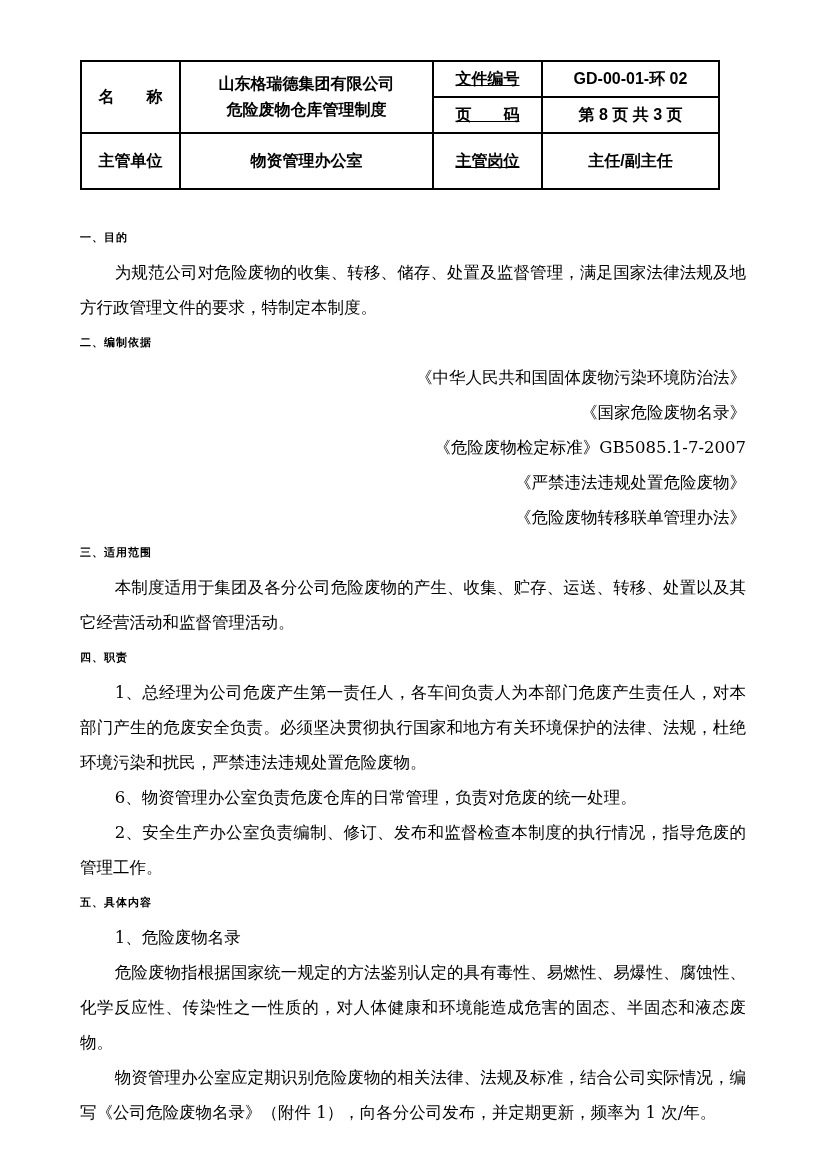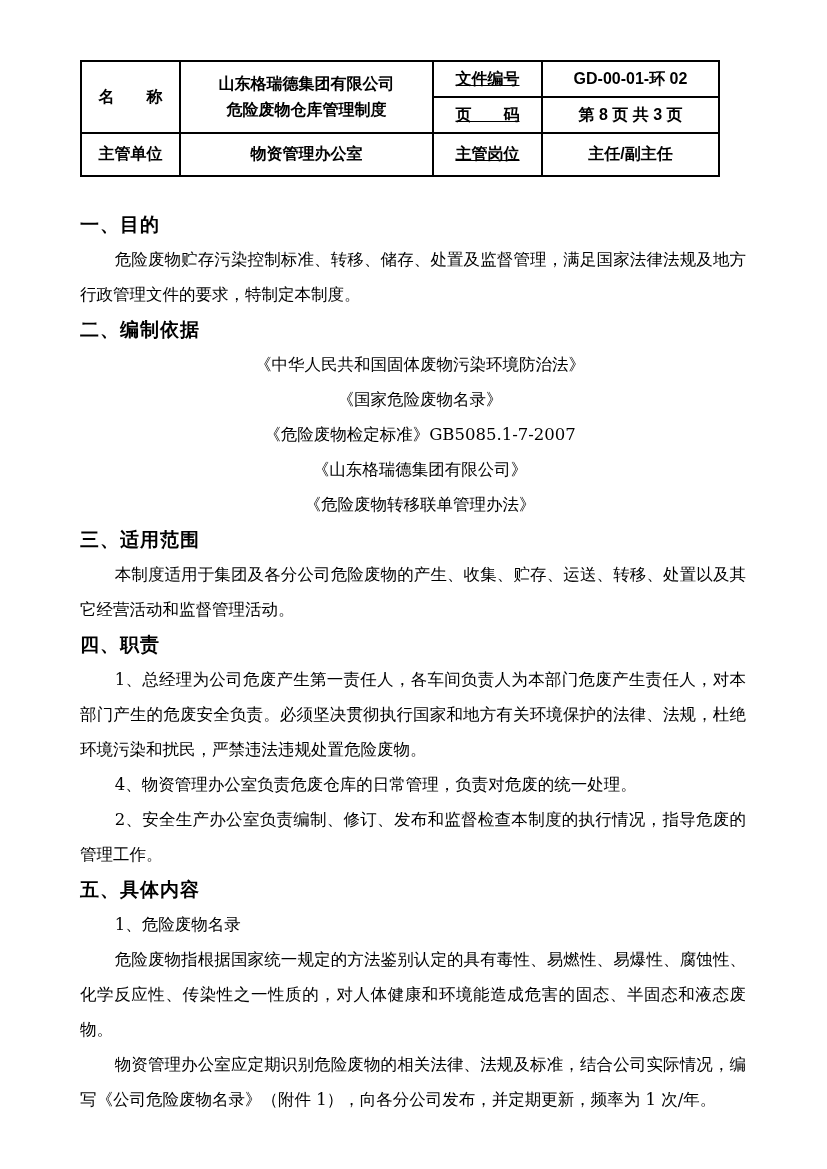--- a/index.html
+++ b/index.html
@@ -31,45 +31,45 @@
     font-size: 16px;
     padding: 0 2px;
     overflow: hidden;
     white-space: nowrap;
   }
   .col-label1 { width: 99px; }
   .col-value1 { width: 253px; }
   .col-label2 { width: 109px; text-decoration: underline; }
   .col-value2 { width: 177px; }
   tr.hrow-sub  { height: 36px; }
-  tr.hrow-last { height: 43px; }
+  tr.hrow-last { height: 56px; }
   .name-value-line { display: block; line-height: 26px; text-align: center; }
   
   .doc-body {
     margin-top: 30px;
     width: 666px;
     font-size: 16.5px;
     line-height: 35px;
   }
   .sec-heading {
     font-family: "Liberation Sans", sans-serif;
     font-weight: bold;
-    font-size: 19px;
+    font-size: 11px;
     line-height: 35px;
     margin: 0;
     letter-spacing: 1px;
   }
   p.para {
     margin: 0;
     text-align: justify;
     text-indent: 2.1em;
   }
   p.ref {
     margin: 0;
-    text-align: center;
+    text-align: right;
     text-indent: 0;
     padding-left: 14px;
   }
 </style>
 </head>
 <body>
 
 <div class="page">
 
   <table class="header-table">
@@ -92,35 +92,35 @@
       <td class="col-value1">物资管理办公室</td>
       <td class="col-label2">主管岗位</td>
       <td class="col-value2">主任/副主任</td>
     </tr>
   </tbody>
     </table>
 
   <div class="doc-body">
 
     <h2 class="sec-heading">一、目的</h2>
-    <p class="para">危险废物贮存污染控制标准、转移、储存、处置及监督管理，满足国家法律法规及地方行政管理文件的要求，特制定本制度。</p>
+    <p class="para">为规范公司对危险废物的收集、转移、储存、处置及监督管理，满足国家法律法规及地方行政管理文件的要求，特制定本制度。</p>
 
     <h2 class="sec-heading">二、编制依据</h2>
     <p class="ref">《中华人民共和国固体废物污染环境防治法》</p>
     <p class="ref">《国家危险废物名录》</p>
     <p class="ref">《危险废物检定标准》GB5085.1-7-2007</p>
-    <p class="ref">《山东格瑞德集团有限公司》</p>
+    <p class="ref">《严禁违法违规处置危险废物》</p>
     <p class="ref">《危险废物转移联单管理办法》</p>
 
     <h2 class="sec-heading">三、适用范围</h2>
     <p class="para">本制度适用于集团及各分公司危险废物的产生、收集、贮存、运送、转移、处置以及其它经营活动和监督管理活动。</p>
 
     <h2 class="sec-heading">四、职责</h2>
     <p class="para">1、总经理为公司危废产生第一责任人，各车间负责人为本部门危废产生责任人，对本部门产生的危废安全负责。必须坚决贯彻执行国家和地方有关环境保护的法律、法规，杜绝环境污染和扰民，严禁违法违规处置危险废物。</p>
-    <p class="para">4、物资管理办公室负责危废仓库的日常管理，负责对危废的统一处理。</p>
+    <p class="para">6、物资管理办公室负责危废仓库的日常管理，负责对危废的统一处理。</p>
     <p class="para">2、安全生产办公室负责编制、修订、发布和监督检查本制度的执行情况，指导危废的管理工作。</p>
 
     <h2 class="sec-heading">五、具体内容</h2>
     <p class="para">1、危险废物名录</p>
     <p class="para">危险废物指根据国家统一规定的方法鉴别认定的具有毒性、易燃性、易爆性、腐蚀性、化学反应性、传染性之一性质的，对人体健康和环境能造成危害的固态、半固态和液态废物。</p>
     <p class="para">物资管理办公室应定期识别危险废物的相关法律、法规及标准，结合公司实际情况，编写《公司危险废物名录》（附件 1），向各分公司发布，并定期更新，频率为 1 次/年。</p>
 
   </div>
 </div>
 

